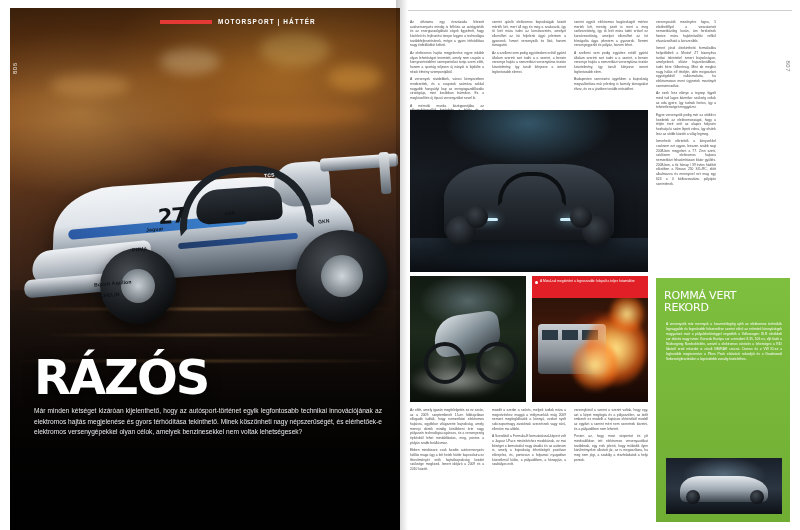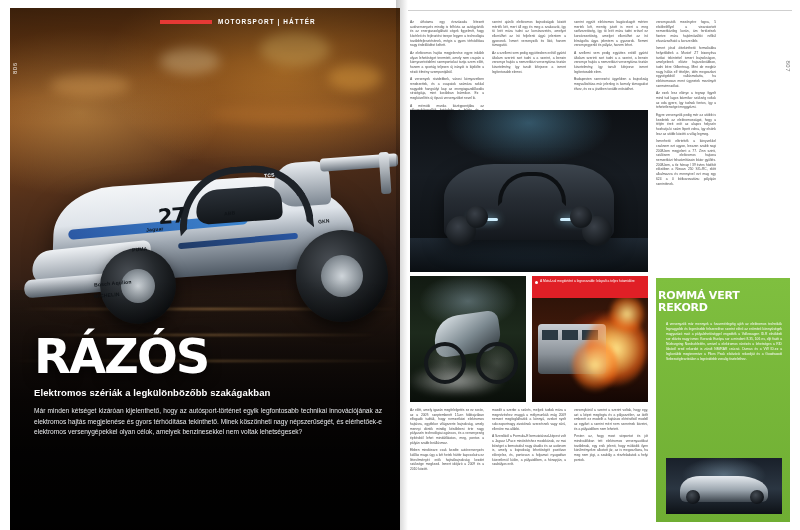--- a/index.html
+++ b/index.html
@@ -390,24 +390,24 @@
   .green-box {
     position: absolute;
     left: 248px; top: 268px;
     width: 134px; height: 244px;
     background: linear-gradient(180deg, #7fbf3f 0%, #6fae33 100%);
     color: #ffffff;
     overflow: hidden;
   }
   .green-title {
     position: absolute;
-    left: 2px; top: 12px;
+    left: 8px; top: 12px;
     width: 116px;
     font-family: "DejaVu Sans", sans-serif;
-    font-weight: bold;
+    font-weight: normal;
     font-size: 11px;
     line-height: 1.08;
     letter-spacing: -.2px;
   }
   .green-text {
     position: absolute;
     left: 10px; top: 44px;
     width: 116px;
     font-size: 3.3px;
     line-height: 1.5;
@@ -496,21 +496,20 @@
         <div class="kicker-bar"></div>
         <div class="kicker-text">MOTORSPORT | HÁTTÉR</div>
       </div>
 
       <div class="folio-left">806</div>
 
       <div class="headline-wrap">
         <div class="headline">
           <span class="l1">RÁZÓS</span>
         </div>
-        <div class="subhead">Elektromos szériák a legkülönbözőbb szakágakban</div>
         <div class="lede">Már minden kétséget kizáróan kijelenthető, hogy az autósport-történet egyik legfontosabb technikai innovációjának az elektromos hajtás megjelenése és gyors térhódítása tekinthető. Minek köszönheti nagy népszerűségét, és elérhetőek-e elektromos versenygépekkel olyan célok, amelyek benzinesekkel nem voltak lehetségesek?</div>
       </div>
     </div>
   </div>
 
   <div class="page-right">
     <div class="rp-inner">
       <div class="rule-top"></div>
 
       <div class="col colA">

